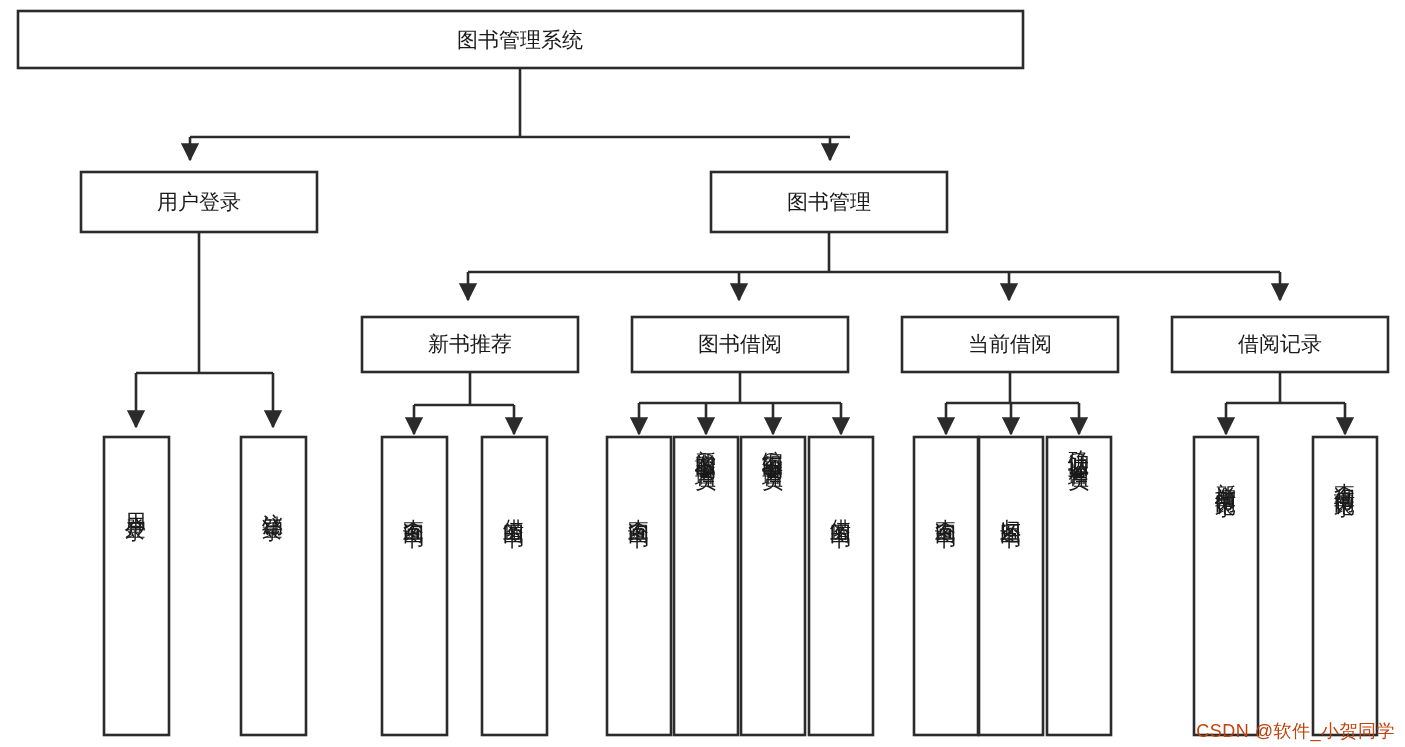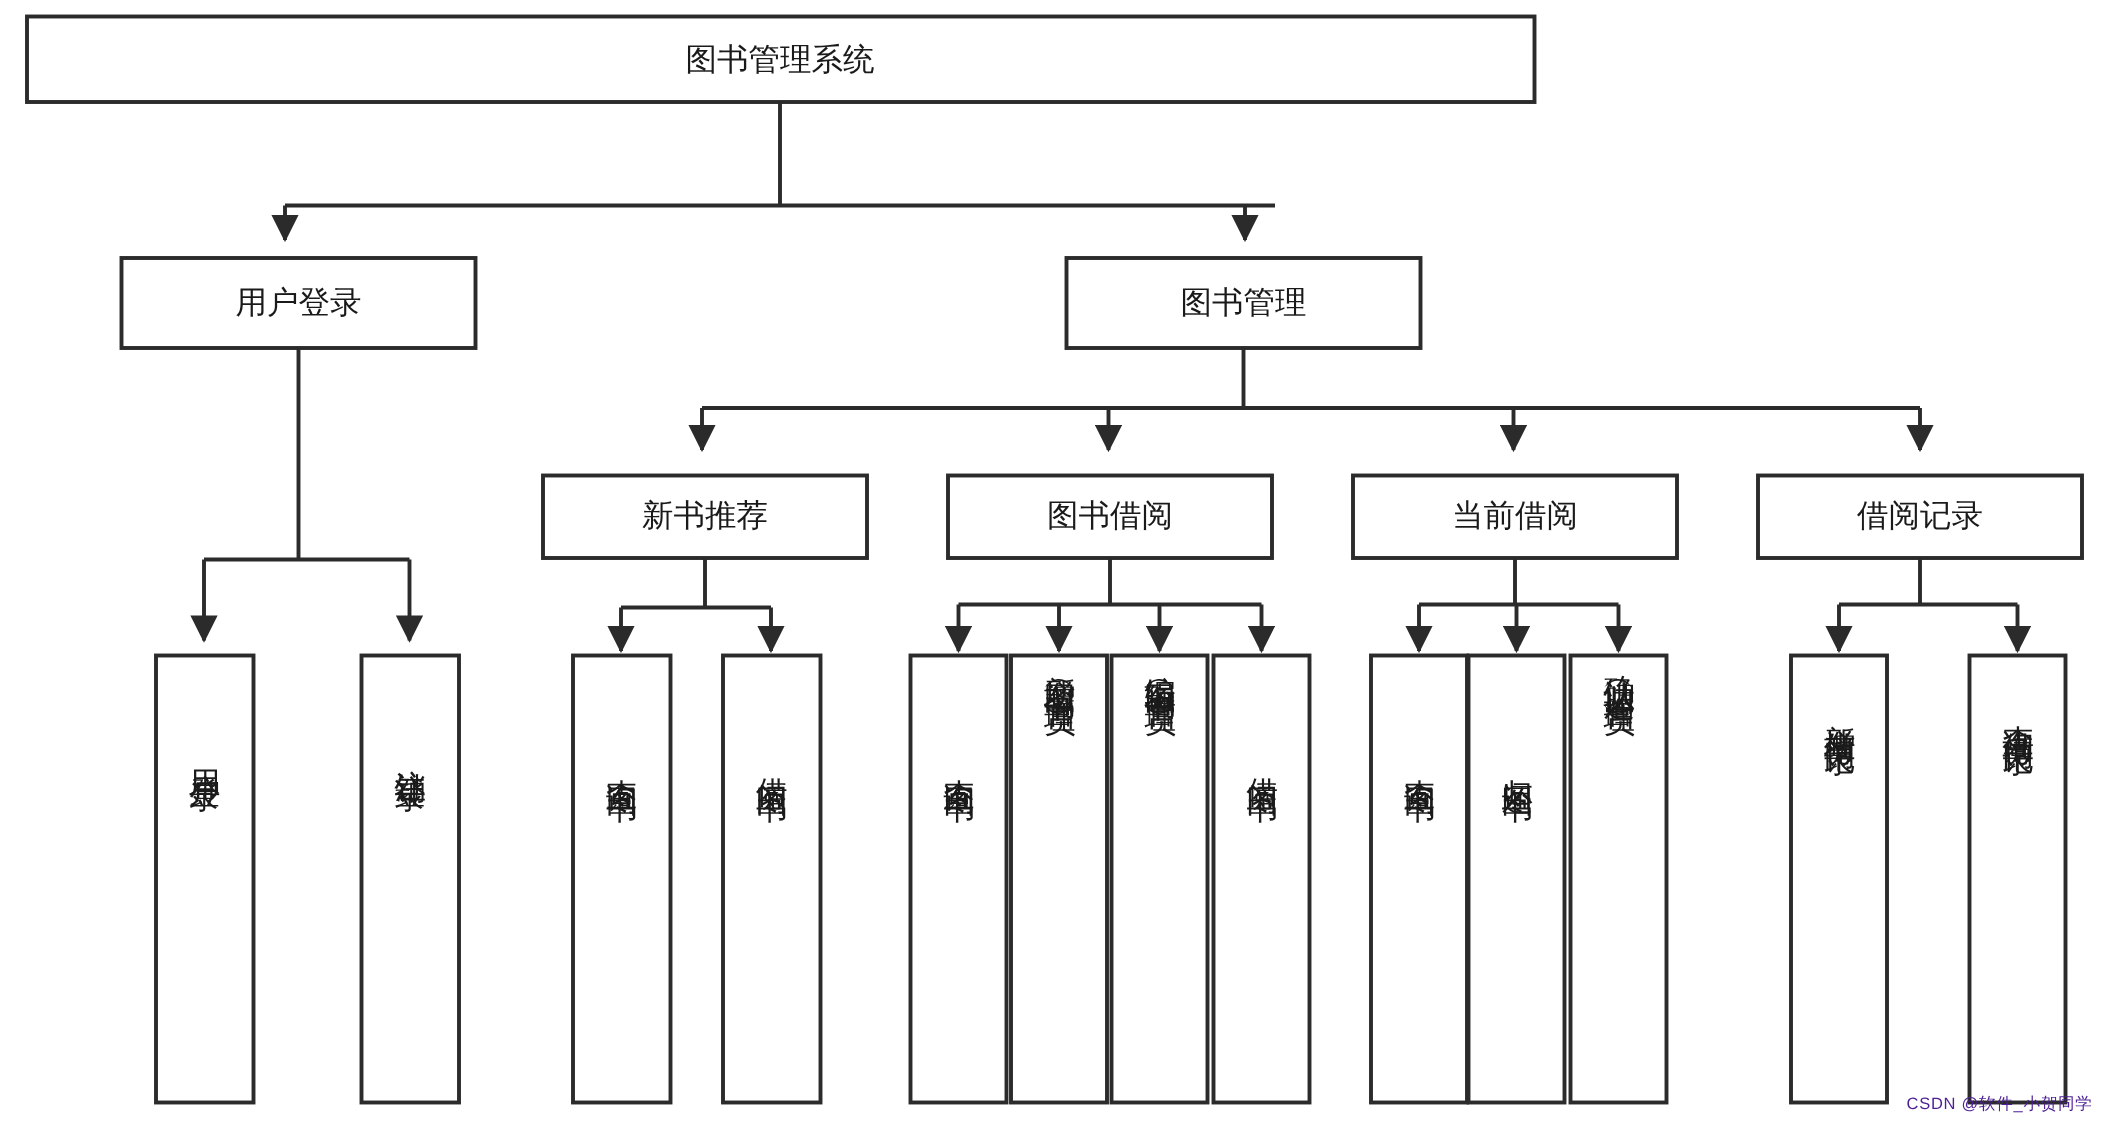--- a/index.html
+++ b/index.html
@@ -17,21 +17,21 @@
     fill:#1a1a1a;font-size:21px;text-anchor:middle;dominant-baseline:middle;
   }
   .leaf-label{
     font-family:"Liberation Sans","DejaVu Sans",sans-serif;
     fill:#1a1a1a;font-size:21px;text-anchor:middle;
     writing-mode:vertical-rl;letter-spacing:3px;
   }
   .watermark{
     position:absolute;right:10px;bottom:4px;
     font-family:"Liberation Sans","DejaVu Sans",sans-serif;
-    font-size:11px;color:#4c1d95;white-space:nowrap;
+    font-size:18px;color:#c2410c;white-space:nowrap;
     letter-spacing:0.5px;pointer-events:none;margin-left:48px;
   }
 </style>
 </head>
 <body>
 
 <svg id="diagram" viewBox="0 0 1405 747" xmlns="http://www.w3.org/2000/svg">
 
   <defs>
     <marker id="arrow" viewBox="0 0 10 10" refX="9.2" refY="5" markerWidth="7" markerHeight="7" orient="auto-start-reverse">

